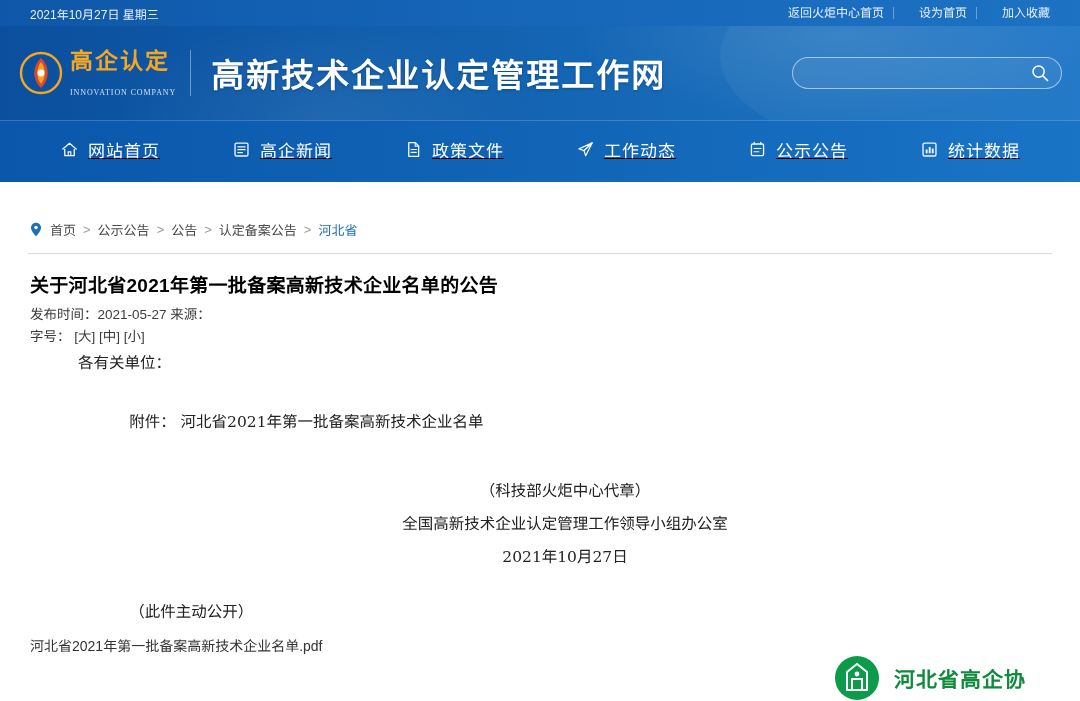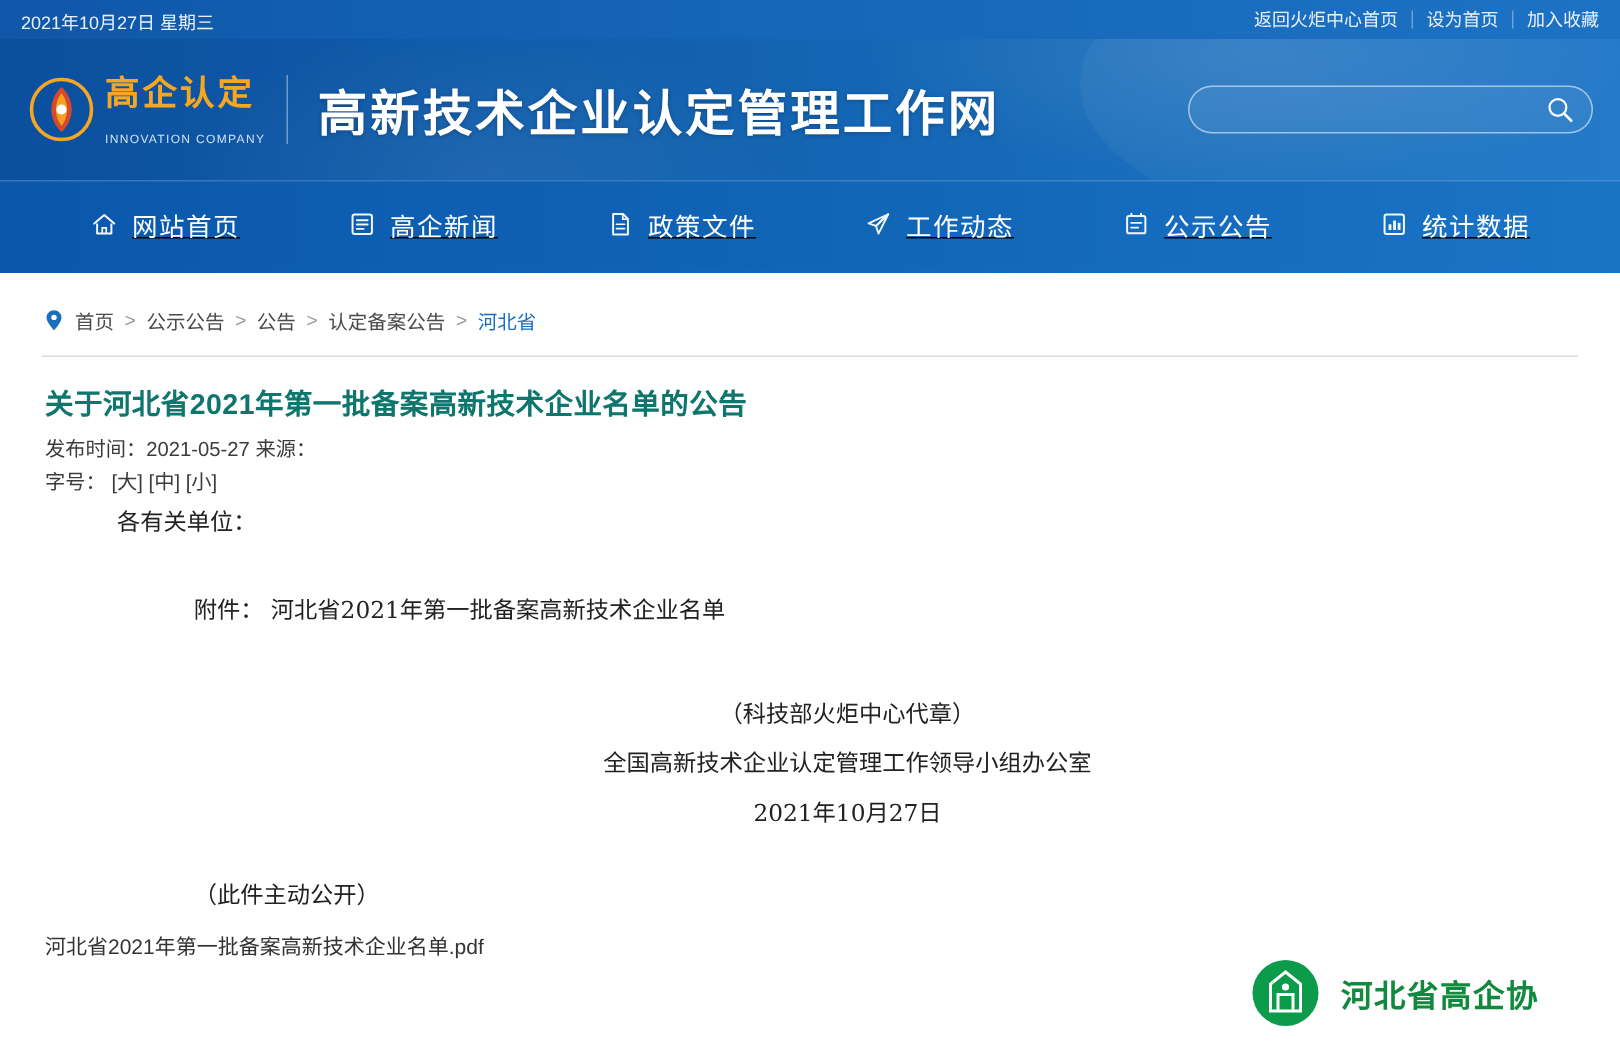--- a/index.html
+++ b/index.html
@@ -13,24 +13,24 @@
 
   
   .topbar {
     height: 26px;
     background: linear-gradient(to right, #0f57a8 0%, #1565b8 45%, #1d72c4 100%);
     color: #d9e8f8;
     font-size: 12px;
     display: flex;
     align-items: center;
     justify-content: space-between;
-    padding: 0 14px;
+    padding: 0 30px;
   }
   .topbar .date { color: #e8f1fb; font-size: 12px; }
-  .topbar .links { display: flex; align-items: flex-end; gap: 0; font-size: 12px; }
+  .topbar .links { display: flex; align-items: flex-end; gap: 16px; font-size: 12px; }
   .topbar .links a {
     color: #e8f1fb;
     text-decoration: none;
     padding: 0 9px;
     border-right: 1px solid rgba(255,255,255,.35);
     line-height: 12px;
   }
   .topbar .links a:last-child { border-right: none; padding-right: 0; }
 
   
@@ -49,21 +49,21 @@
   }
   .header:after {
     content: "";
     position: absolute;
     right: -60px; top: -70px;
     width: 420px; height: 200px;
     border-radius: 50%;
     background: rgba(255,255,255,.045);
     pointer-events: none;
   }
-  .logo-wrap { display: flex; align-items: center; flex: 0 0 auto; }
+  .logo-wrap { display: flex; align-items: center; flex: 0 0 auto; font-family: Liberation Serif, serif; }
   .logo-mark {
     width: 46px; height: 48px;
     position: relative;
     flex: 0 0 auto;
     margin-right: 6px;
   }
   .logo-text { display: flex; flex-direction: column; justify-content: center; }
   .logo-cn {
     color: #f5a623;
     font-size: 23px;
@@ -149,29 +149,30 @@
     position: relative;
     height: 515px;
   }
   .breadcrumb {
     display: flex;
     align-items: center;
     gap: 5px;
     font-size: 13px;
     color: #4a4a4a;
     padding: 22px 0 14px 2px;
+    margin-top: 16px;
   }
   .breadcrumb .sep { color: #9a9a9a; margin: 0 2px; }
   .breadcrumb a { color: #4a4a4a; text-decoration: none; }
   .breadcrumb a.current { color: #1a6fbd; }
   .pin-icon { width: 12px; height: 15px; margin-right: 3px; flex: 0 0 auto; }
   .divider-line { height: 1px; background: #dcdcdc; margin: 0 0 0 0; }
 
   .article-title {
-    color: #0f766e;
+    color: #000000;
     font-size: 19px;
     font-weight: bold;
     letter-spacing: .3px;
     padding: 16px 0 6px 2px;
   }
   .meta-line {
     font-size: 13.5px;
     color: #3c3c3c;
     padding: 1px 0 0 2px;
     line-height: 21px;

